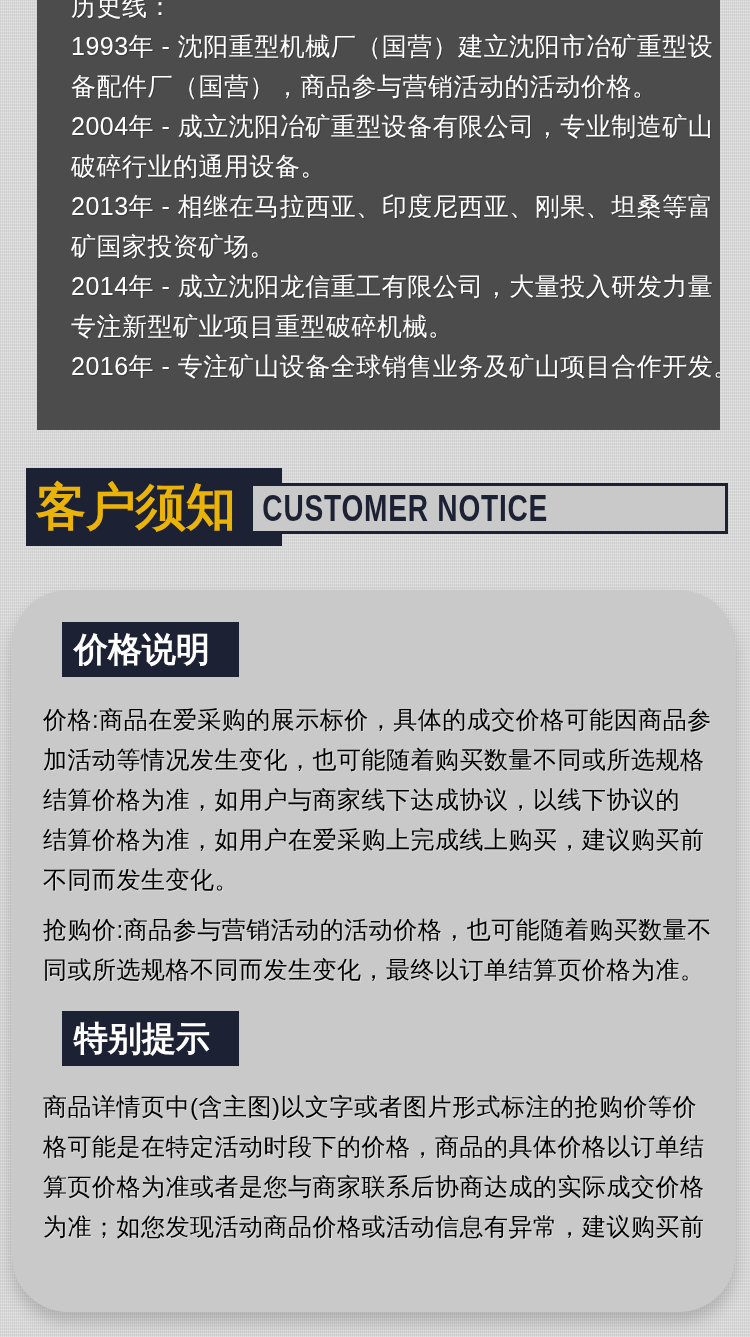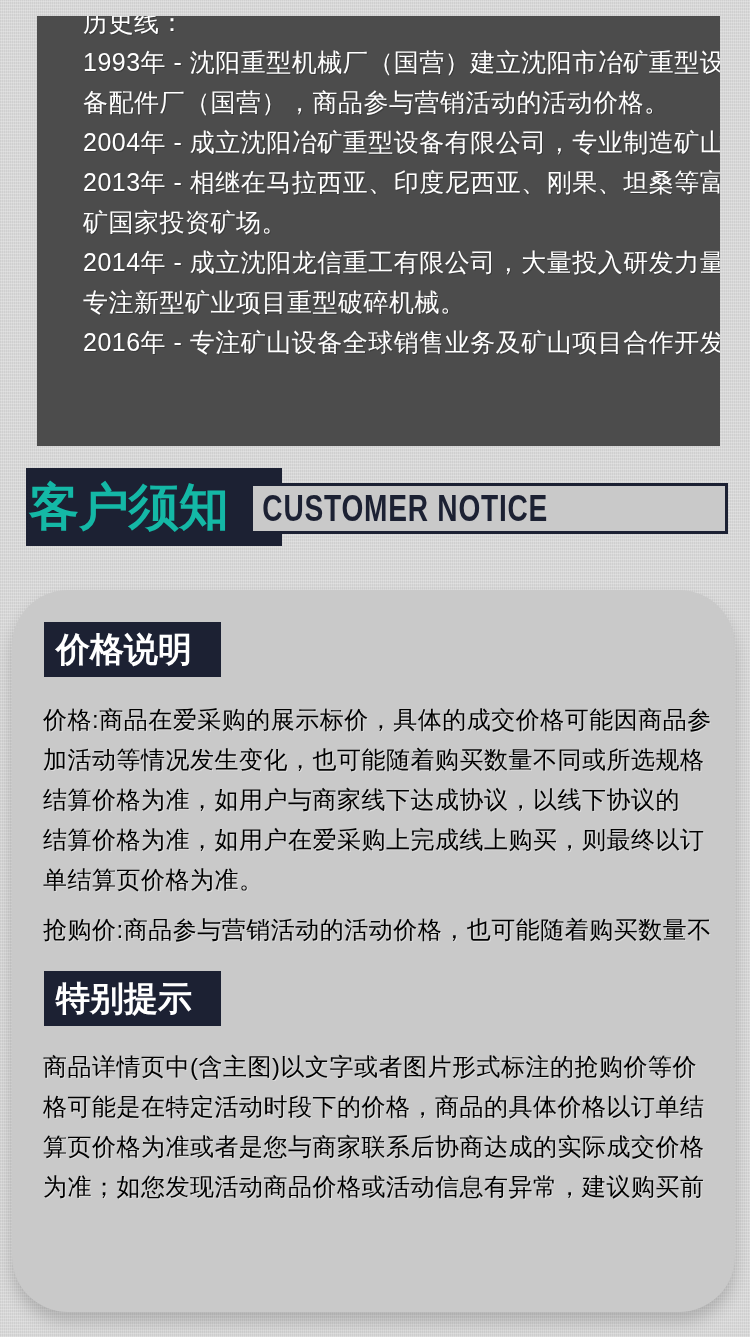--- a/index.html
+++ b/index.html
@@ -9,37 +9,37 @@
   .page {
     position:relative; width:750px; height:1337px; overflow:hidden;
     background-color:#d9d9d9;
     background-image:
       repeating-linear-gradient(0deg, rgba(255,255,255,.22) 0 1px, rgba(0,0,0,0) 1px 3px),
       repeating-linear-gradient(90deg, rgba(120,120,120,.10) 0 1px, rgba(0,0,0,0) 1px 2px);
   }
 
   
   .history-panel {
-    position:absolute; left:37px; top:16px; width:683px; height:430px;
+    position:absolute; left:37px; top:0; width:683px; height:430px;
     background:#4c4c4c; overflow:hidden;
-    padding-left:46px; padding-right:8px;
+    padding-left:34px; padding-right:8px;
   }
   .history-text { margin-top:-14px; }
   .h-line {
     color:#ffffff; font-size:25px; line-height:40px;
     letter-spacing:0.5px; white-space:nowrap;
     text-shadow:1px 1px 0 rgba(0,0,0,.25);
   }
 
   
   .notice-header { position:absolute; left:0; top:468px; width:750px; height:78px; }
   .cn-box {
     position:absolute; left:26px; top:0; width:256px; height:78px;
-    background:#1c2133; color:#14b8a6;
-    display:flex; align-items:center; padding-left:3px;
+    background:#1c2133; color:#eab308;
+    display:flex; align-items:center; padding-left:10px;
     font-size:50px; font-weight:bold; letter-spacing:0;
     z-index:1; white-space:nowrap;
   }
   .en-box {
     position:absolute; left:250px; top:15px; width:478px; height:51px;
     background:#c9c9c9; border:3px solid #1c2133;
     display:flex; align-items:center; z-index:2; overflow:hidden;
   }
   .en-text {
     color:#1c2133; font-size:36px; font-weight:bold; letter-spacing:1px;
@@ -51,40 +51,41 @@
   .card {
     position:absolute; left:12px; top:590px; width:723px; height:722px;
     background:#c9c9c9; border-radius:56px;
     box-shadow:0 10px 16px rgba(0,0,0,.18);
     padding:32px 16px 0 31px; overflow:hidden;
   }
   .tag {
     width:177px; height:55px; background:#1c2133; color:#ffffff;
     display:flex; align-items:center; padding-left:12px;
     font-size:34px; font-weight:bold; letter-spacing:0;
-    margin-left:1px; white-space:nowrap;
+    margin-left:19px; white-space:nowrap;
   }
   .para { color:#000000; font-size:24px; line-height:40px; letter-spacing:0.5px; }
   .para .p-line { white-space:nowrap; text-shadow:1px 1px 0 rgba(255,255,255,.4); }
   .para1 { margin-top:23px; }
   .para2 { margin-top:10px; }
   .tag-special { margin-top:21px; }
   .para3 { margin-top:21px; }
 </style>
 </head>
 <body>
 
 <div class="page">
 
   <section class="history-panel">
     <div class="history-text">
       <div class="h-line">历史线：</div>
       <div class="h-line">1993年 - 沈阳重型机械厂（国营）建立沈阳市冶矿重型设</div>
       <div class="h-line">备配件厂（国营），商品参与营销活动的活动价格。</div>
       <div class="h-line">2004年 - 成立沈阳冶矿重型设备有限公司，专业制造矿山</div>
+      <div class="h-line">破碎行业的通用设备。</div>
       <div class="h-line">2013年 - 相继在马拉西亚、印度尼西亚、刚果、坦桑等富</div>
       <div class="h-line">矿国家投资矿场。</div>
       <div class="h-line">2014年 - 成立沈阳龙信重工有限公司，大量投入研发力量，</div>
       <div class="h-line">专注新型矿业项目重型破碎机械。</div>
       <div class="h-line">2016年 - 专注矿山设备全球销售业务及矿山项目合作开发。</div>
     </div>
   </section>
 
   <header class="notice-header">
     <div class="cn-box">
@@ -98,26 +99,27 @@
   <section class="card">
 
     <div class="tag">
       <span>价格说明</span>
     </div>
 
     <div class="para para1">
       <div class="p-line">价格:商品在爱采购的展示标价，具体的成交价格可能因商品参</div>
       <div class="p-line">加活动等情况发生变化，也可能随着购买数量不同或所选规格</div>
       <div class="p-line">结算价格为准，如用户与商家线下达成协议，以线下协议的</div>
-      <div class="p-line">结算价格为准，如用户在爱采购上完成线上购买，则最终以订</div>
-      <div class="p-line">单结算页价格为准。</div>
+      <div class="p-line">结算价格为准，如用户在爱采购上完成线上购买，建议购买前</div>
+      <div class="p-line">不同而发生变化。</div>
     </div>
 
     <div class="para para2">
       <div class="p-line">抢购价:商品参与营销活动的活动价格，也可能随着购买数量不</div>
+      <div class="p-line">同或所选规格不同而发生变化，最终以订单结算页价格为准。</div>
     </div>
 
     <div class="tag tag-special">
       <span>特别提示</span>
     </div>
 
     <div class="para para3">
       <div class="p-line">商品详情页中(含主图)以文字或者图片形式标注的抢购价等价</div>
       <div class="p-line">格可能是在特定活动时段下的价格，商品的具体价格以订单结</div>
       <div class="p-line">算页价格为准或者是您与商家联系后协商达成的实际成交价格</div>

